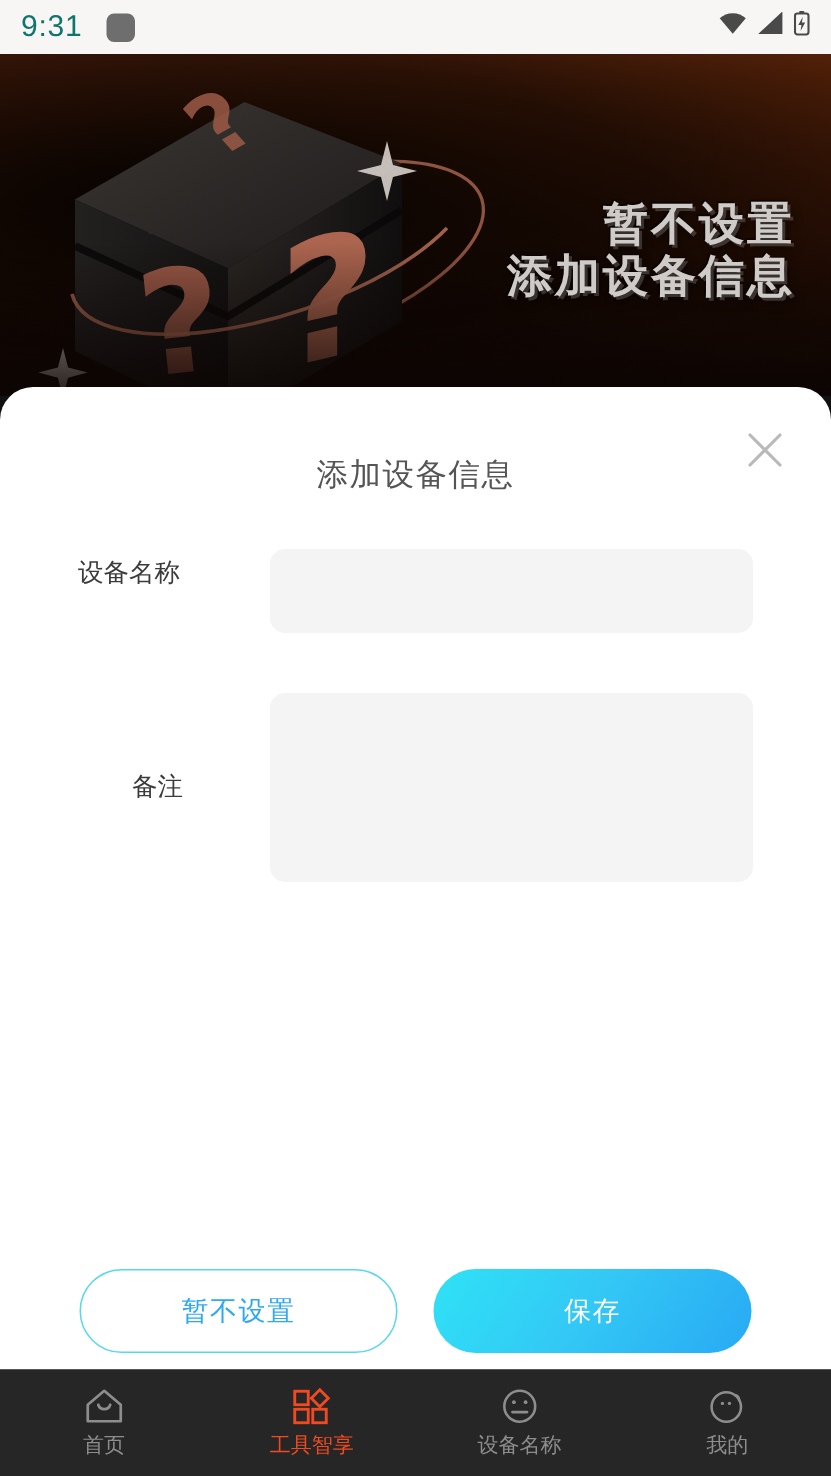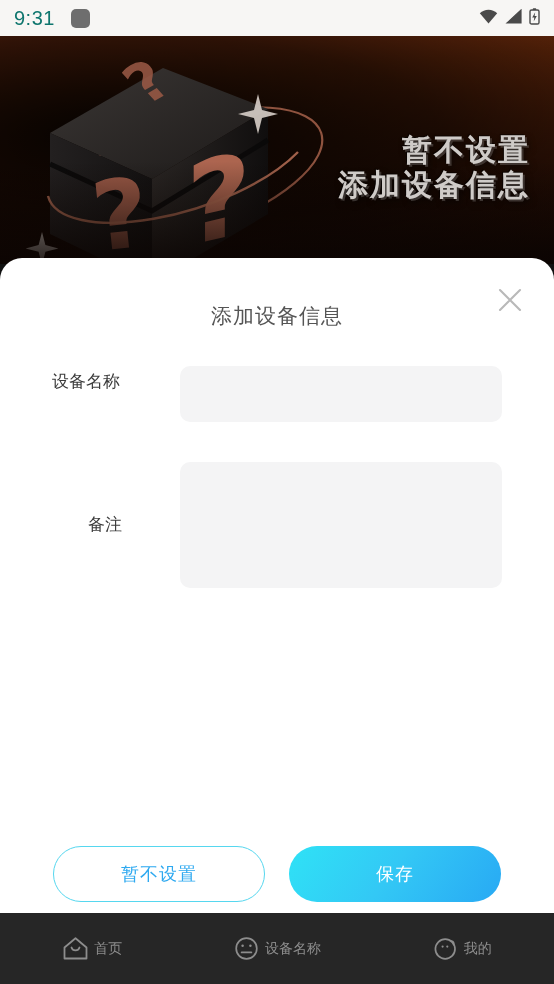--- a/index.html
+++ b/index.html
@@ -98,21 +98,21 @@
     background:linear-gradient(125deg,#2fe2f6 0%,#33c8f5 48%,#28a9f4 100%);
     color:#fff;
   }
 
   
   .tabbar{
     position:absolute; bottom:0; left:0; width:554px; height:71px;
     background:#262626; display:flex; z-index:25;
   }
   .tab{
-    flex:1; display:flex; flex-direction:row; align-items:center;
+    flex:1; display:flex; flex-direction:column; align-items:center;
     justify-content:center; gap:5px;
   }
   .tab-label{ font-size:14px; color:#8d8d8d; }
   .tab.active .tab-label{ color:#f04a22; }
   .tab-ico{ height:26px; display:flex; align-items:center; justify-content:center; }
 </style>
 </head>
 <body>
 
 <div class="statusbar">
@@ -221,20 +221,31 @@
   <div class="tab">
     <span class="tab-ico">
       <svg width="27" height="25" viewBox="0 0 27 25">
         <path d="M2.5 11.5 13.5 2.2 24.5 11.5 V22.5 H2.5 Z" fill="none" stroke="#8d8d8d" stroke-width="1.8" stroke-linejoin="round"></path>
         <path d="M9.5 11.5 a4.2 4.2 0 0 0 8 0" fill="none" stroke="#8d8d8d" stroke-width="1.8" stroke-linecap="round"></path>
       </svg>
     </span>
     <span class="tab-label">首页</span>
   </div>
 
+  <div class="tab active">
+    <span class="tab-ico">
+      <svg width="27" height="25" viewBox="0 0 27 25">
+        <rect x="2.5" y="2.5" width="9" height="9" fill="none" stroke="#f04a22" stroke-width="1.9"></rect>
+        <rect x="2.5" y="14.5" width="9" height="9" fill="none" stroke="#f04a22" stroke-width="1.9"></rect>
+        <rect x="14.5" y="14.5" width="9" height="9" fill="none" stroke="#f04a22" stroke-width="1.9"></rect>
+        <rect x="15.2" y="3.2" width="8" height="8" fill="none" stroke="#f04a22" stroke-width="1.9" transform="rotate(45 19.2 7.2)"></rect>
+      </svg>
+    </span>
+    <span class="tab-label">工具智享</span>
+  </div>
 
   <div class="tab">
     <span class="tab-ico">
       <svg width="27" height="25" viewBox="0 0 27 25">
         <circle cx="13.5" cy="12.5" r="10.3" fill="none" stroke="#8d8d8d" stroke-width="1.7"></circle>
         <circle cx="9.6" cy="9.8" r="1.25" fill="#8d8d8d"></circle>
         <circle cx="17.4" cy="9.8" r="1.25" fill="#8d8d8d"></circle>
         <path d="M8.6 16.4 H18.4" stroke="#8d8d8d" stroke-width="1.7" stroke-linecap="round"></path>
       </svg>
     </span>

